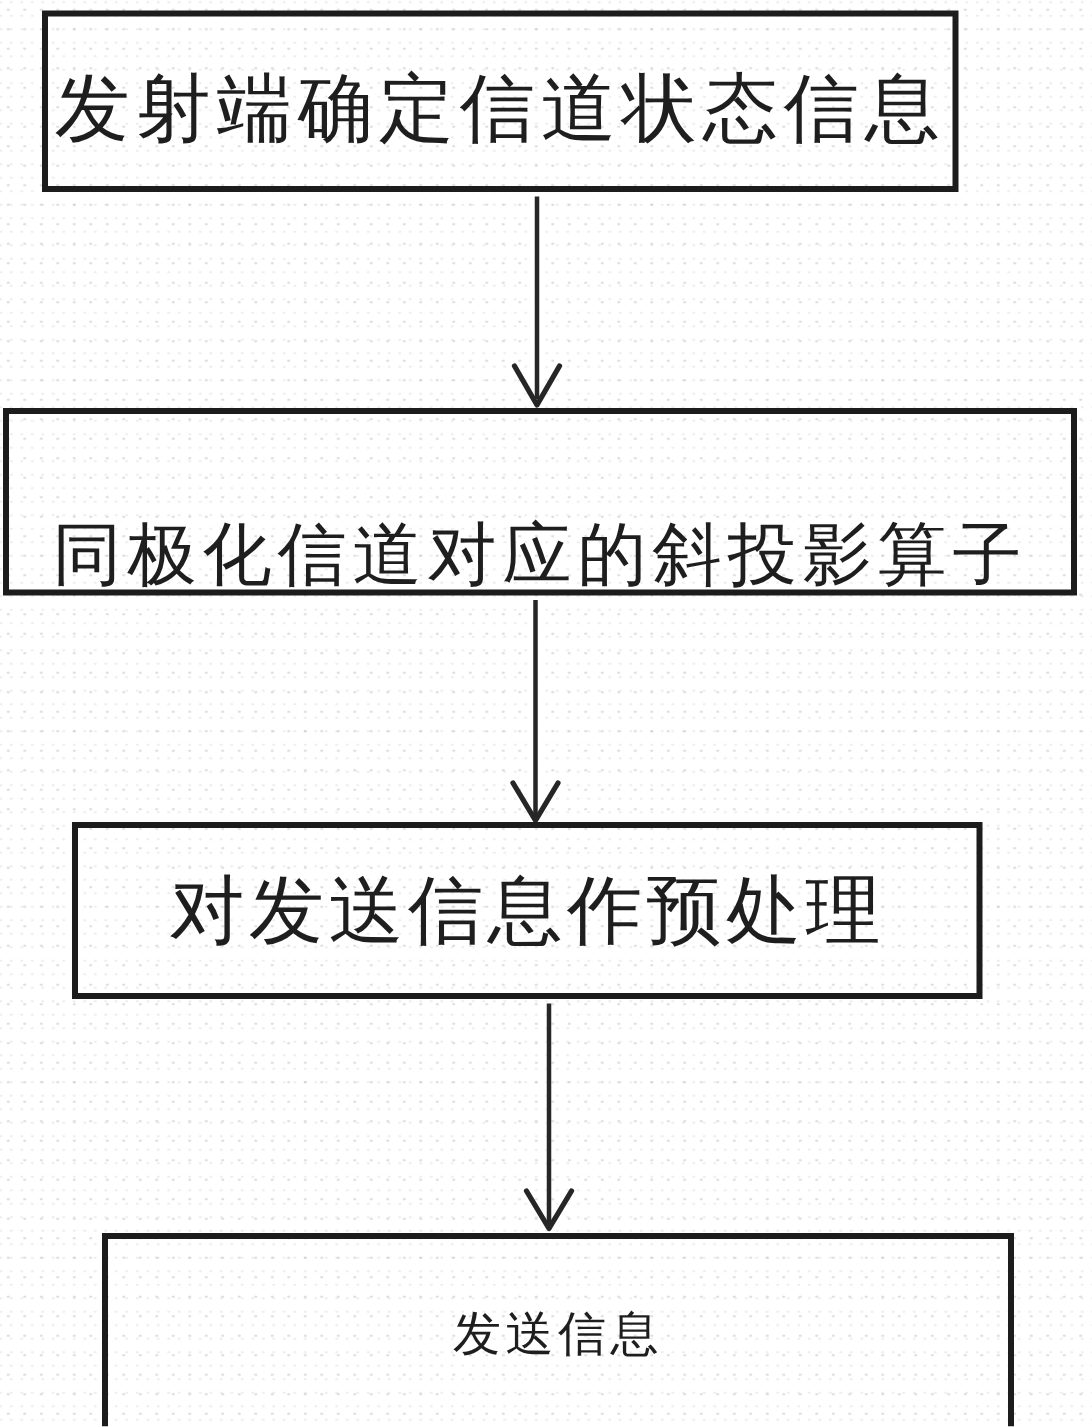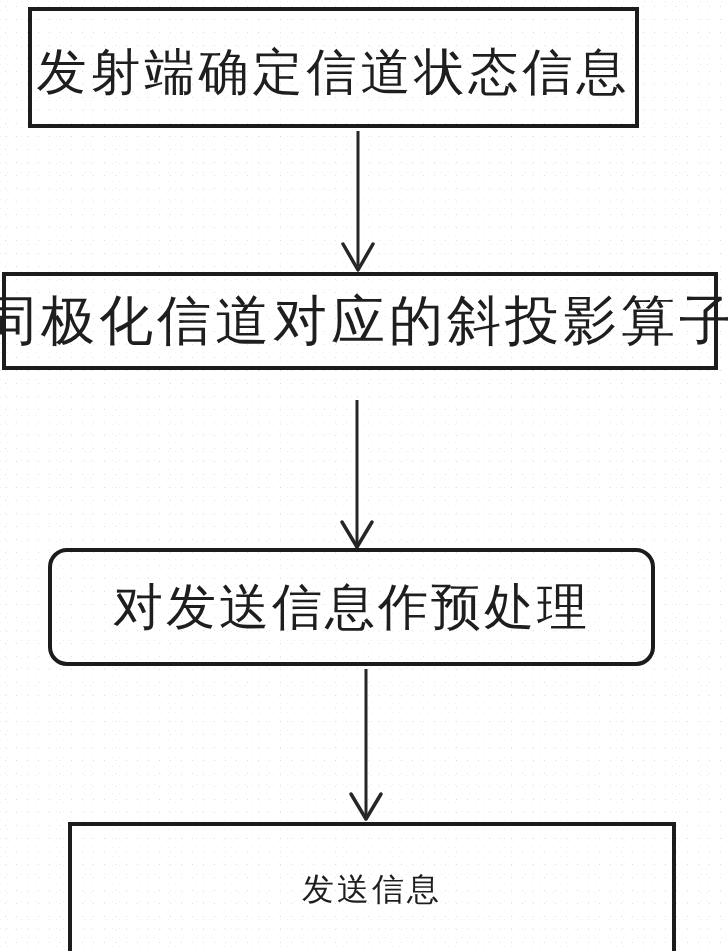--- a/index.html
+++ b/index.html
@@ -27,22 +27,22 @@
     border: 4px solid #1c1c1c;
     display: flex;
     align-items: center;
     justify-content: center;
     color: #1e1e1e;
     text-align: center;
     line-height: 1;
     white-space: nowrap;
   }
   .node-1 { left: 28px; top: 7px;   width: 611px; height: 121px; font-size: 50px; letter-spacing: 4px; padding-top: 8px; }
-  .node-2 { left: 2px;  top: 272px; width: 716px; height: 98px; font-size: 54px; letter-spacing: 4px; }
-  .node-3 { left: 48px; top: 548px; width: 607px; height: 118px; font-size: 50px; letter-spacing: 3px; border-radius: 19px; }
+  .node-2 { left: 2px;  top: 272px; width: 716px; height: 125px; font-size: 46px; letter-spacing: 4px; align-items: flex-end; }
+  .node-3 { left: 48px; top: 548px; width: 607px; height: 118px; font-size: 50px; letter-spacing: 3px; }
   .node-4 { left: 68px; top: 822px; width: 608px; height: 148px; font-size: 32px; letter-spacing: 3px; padding-bottom: 14px; }
   .arrow-layer {
     position: absolute;
     left: 0; top: 0;
     width: 728px;
     height: 951px;
     pointer-events: none;
   }
   .arrow-layer line, .arrow-layer polyline {
     stroke: #262626;

